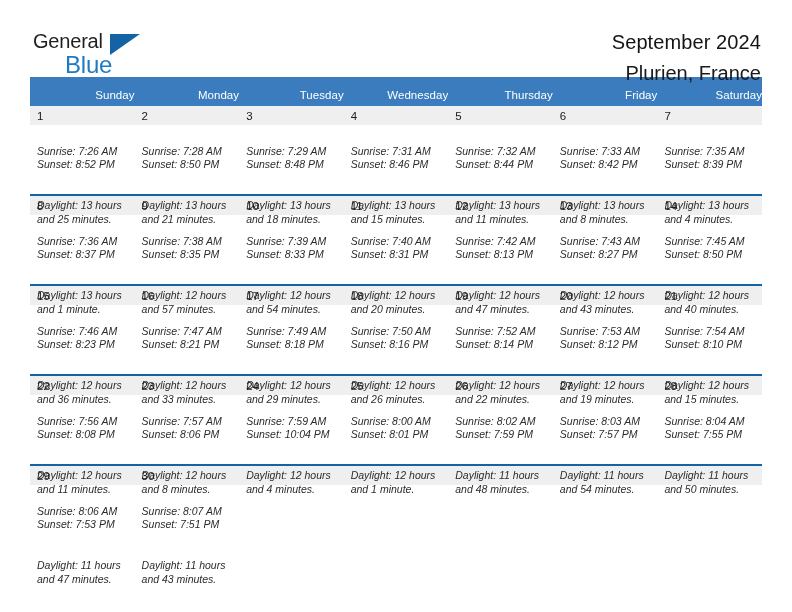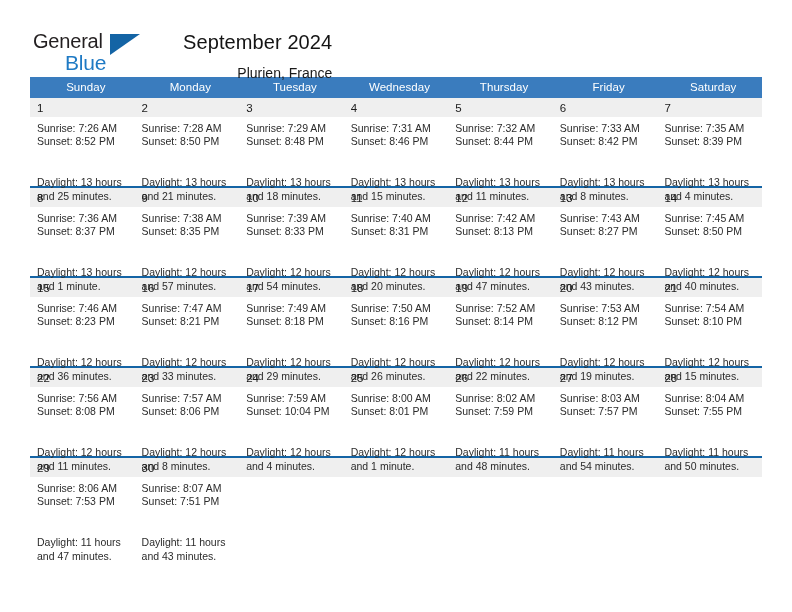--- a/index.html
+++ b/index.html
@@ -19,20 +19,21 @@
     width: 792px;
     height: 612px;
     box-sizing: border-box;
     padding: 0 30px;
   }
 
   
   .header {
     display: flex;
     align-items: flex-start;
+    justify-content: space-between;
     padding-top: 27px;
     height: 70px;
     box-sizing: border-box;
   }
   .brand {
     position: relative;
     width: 150px;
     height: 54px;
     margin-left: 3px;
   }
@@ -42,21 +43,21 @@
     top: 3px;
     font-size: 20px;
     letter-spacing: -0.2px;
     color: #231f20;
     font-family: "Liberation Sans", sans-serif;
   }
   .brand-blue {
     position: absolute;
     left: 32px;
     top: 24px;
-    font-size: 21px;
+    font-size: 24px;
     letter-spacing: -0.2px;
     color: #1f7ac4;
     font-family: "Liberation Sans", sans-serif;
   }
   .brand-flag {
     position: absolute;
     left: 77px;
     top: 7px;
     width: 0;
     height: 0;
@@ -68,40 +69,40 @@
     padding-right: 1px;
   }
   .cal-title {
     font-size: 20px;
     font-weight: normal;
     color: #141414;
     line-height: 30px;
     letter-spacing: 0.1px;
   }
   .cal-subtitle {
-    font-size: 14px;
+    font-size: 20px;
     color: #1a1a1a;
     line-height: 20px;
     margin-top: 6px;
   }
 
   
   .calendar {
     width: 732px;
     border-collapse: collapse;
     table-layout: fixed;
     margin-top: 7px;
   }
   .calendar th {
     background: #3a7cbe;
     color: #ffffff;
     font-weight: normal;
     font-size: 11.5px;
-    text-align: center;
-    padding: 4px 0 5px 7px;
+    text-align: right;
+    padding: 12px 0 5px 7px;
     height: 11px;
     letter-spacing: 0.05px;
   }
   .calendar td {
     vertical-align: top;
     padding: 0;
     width: 104.57px;
     border-top: 2px solid #1464a5;
   }
   .weekrow-first td {
@@ -117,24 +118,25 @@
     color: #1a1a1a;
     padding: 4px 0 4px 7px;
     height: 11px;
     box-sizing: content-box;
     line-height: 12px;
   }
   .daynum.empty {
     color: transparent;
   }
   .dayinfo {
-    padding: 5px 6px 0 7px;
+    padding: 20px 6px 0 7px;
     font-size: 10.5px;
     line-height: 13.2px;
     color: #2b2b2b;
+    font-style: italic;
   }
   .dayinfo div {
     white-space: nowrap;
   }
   .dayinfo .daylight-line {
     white-space: normal;
     margin-top: 28px;
   }
 </style>
 </head>

